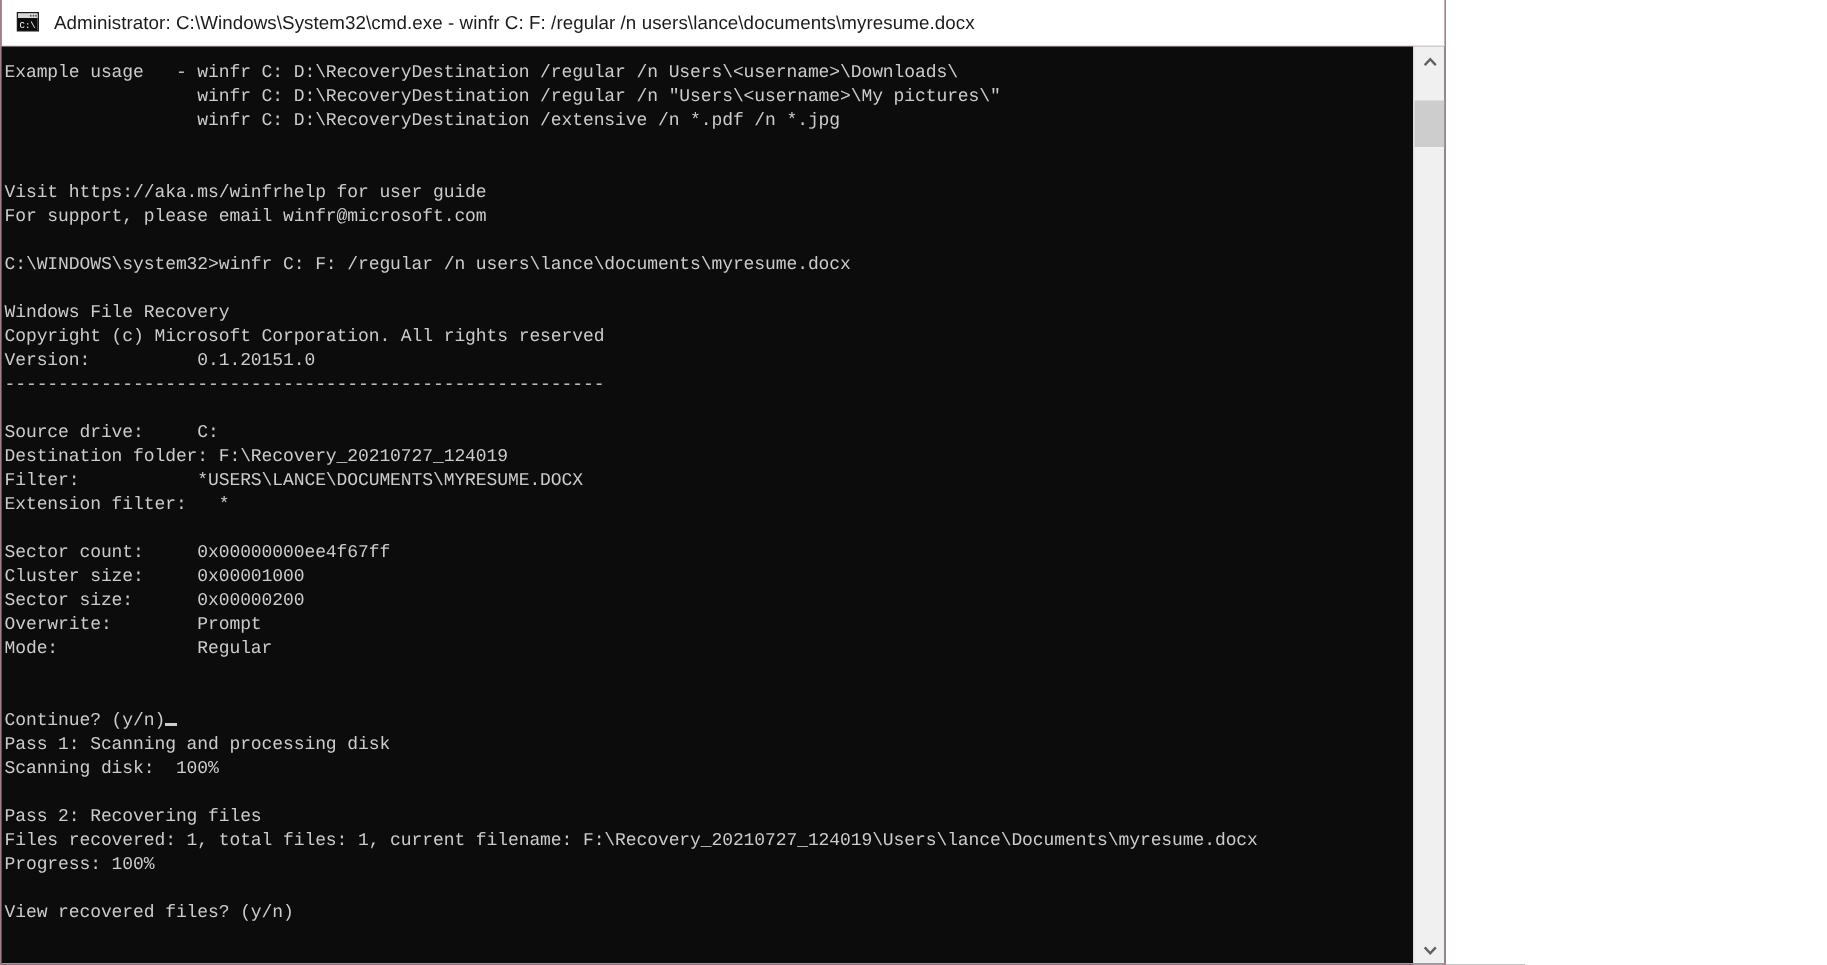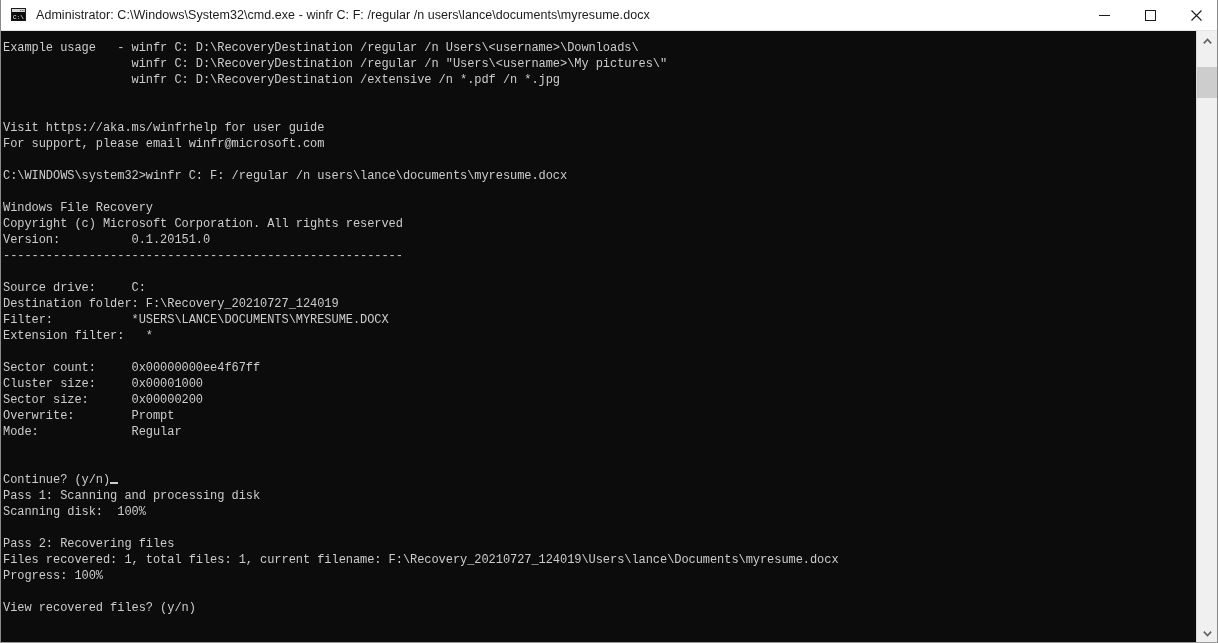--- a/index.html
+++ b/index.html
@@ -9,21 +9,21 @@
   }
   body {
     width: 1218px;
     height: 643px;
     overflow: hidden;
     font-family: "Liberation Sans", sans-serif;
   }
 
   #window {
     position: relative;
-    width: 1218px;
+    width: 964px;
     height: 643px;
     background: #be185d;
     box-sizing: border-box;
     border: 1px solid #8a8a8a;
     border-top: none;
     border-bottom: none;
     overflow: hidden;
     text-decoration: underline;
   }
 

